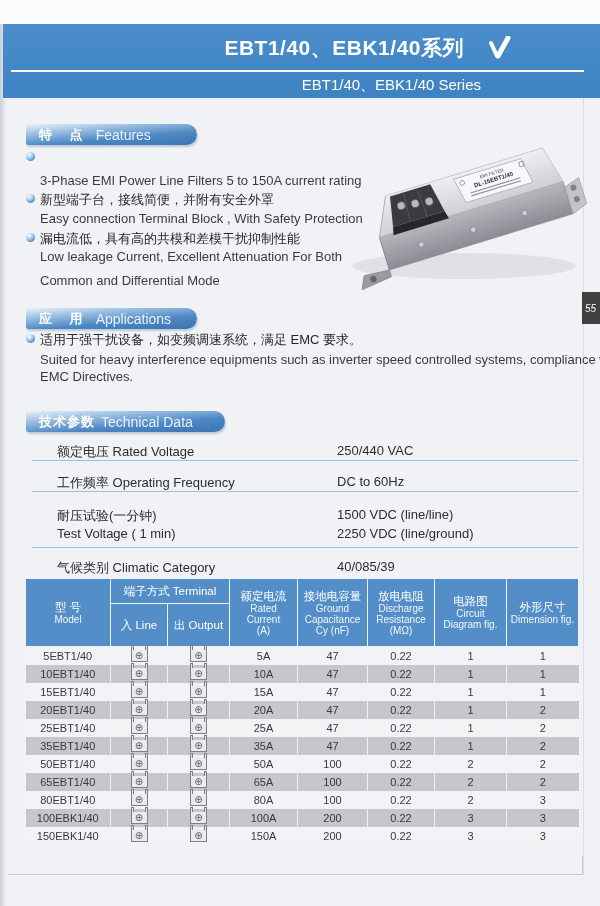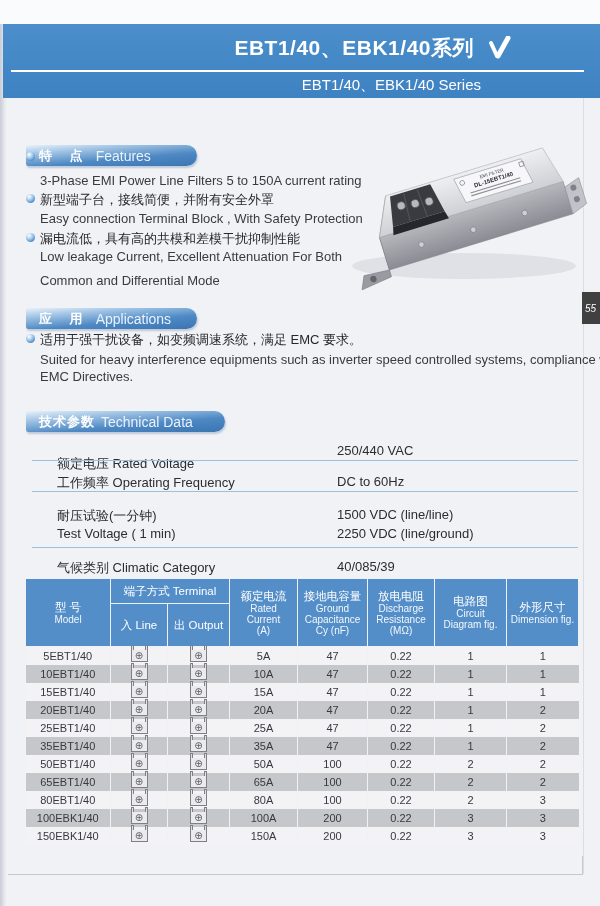--- a/index.html
+++ b/index.html
@@ -6,21 +6,21 @@
   body{width:600px;height:906px;background:#e9ebef;font-family:"Liberation Sans","DejaVu Sans",sans-serif;}
   .page{position:relative;width:600px;height:906px;background:#f1f2f5;overflow:hidden;}
   .page-edge-left{position:absolute;left:0;top:0;bottom:0;width:7px;
     background:linear-gradient(90deg,#c9ccd6,#e9eaef 70%,rgba(233,234,239,0));}
   .page-edge-right{position:absolute;left:583px;top:98px;height:776px;width:1px;background:#dcdde3;}
   .top-white{position:absolute;top:0;left:0;right:0;height:24px;background:#fafbfd;}
 
   
   .top-band{position:absolute;left:3px;right:0;top:24px;height:74px;
     background:linear-gradient(180deg,#4b8ecb,#3f82c2);}
-  .band-title{position:absolute;top:10px;right:86px;display:flex;align-items:center;gap:10px;
+  .band-title{position:absolute;top:10px;right:86px;display:flex;align-items:center;gap:20px;
     color:#fff;font-size:21px;font-weight:bold;letter-spacing:.5px;white-space:nowrap;}
   .band-line{position:absolute;top:46px;left:8px;right:16px;height:2px;background:#fff;}
   .band-series{position:absolute;top:52px;right:119px;color:#fff;font-size:15px;white-space:nowrap;}
   .arrow-svg{display:block;}
 
   
   .banner{position:absolute;height:21px;border-radius:3px 14px 14px 3px;
     background:linear-gradient(175deg,#e9f2fa 0%,#9dc1e3 28%,#4e89c4 62%,#3a74b2 100%);
     box-shadow:1px 2px 2px rgba(40,80,140,.25);
     display:flex;align-items:center;padding-left:13px;color:#fff;white-space:nowrap;}
@@ -91,21 +91,21 @@
       <span>EBT1/40、EBK1/40系列</span>
       <svg class="arrow-svg" width="30" height="24" viewBox="0 0 30 24">
         <path d="M7 7 L13 20" stroke="#ffffff" stroke-width="4" stroke-linecap="round" fill="none"></path>
         <path d="M24 2 L14 20" stroke="#ffffff" stroke-width="5" stroke-linecap="round" fill="none"></path>
       </svg>
     </div>
     <div class="band-line"></div>
     <div class="band-series">EBT1/40、EBK1/40 Series</div>
   </div>
 
-  <div class="banner" style="left:26px;top:124px;width:158px;margin-top:21px;">
+  <div class="banner" style="left:26px;top:124px;width:158px;">
     <span class="b-cn">特 点</span>
     <span class="b-en">Features</span>
   </div>
   <span class="dot" style="left:26px;top:152px;"></span>
   <div class="ln en" style="top:173px;">3-Phase EMI Power Line Filters 5 to 150A current rating</div>
   <span class="dot" style="left:26px;top:194px;"></span>
   <div class="ln cn" style="top:191px;">新型端子台，接线简便，并附有安全外罩</div>
   <div class="ln en" style="top:211px;">Easy connection Terminal Block , With Safety Protection</div>
   <span class="dot" style="left:26px;top:233px;"></span>
   <div class="ln cn" style="top:230px;">漏电流低，具有高的共模和差模干扰抑制性能</div>
@@ -171,21 +171,21 @@
   </div>
   <span class="dot" style="left:26px;top:334px;"></span>
   <div class="ln cn" style="top:331px;">适用于强干扰设备，如变频调速系统，满足 EMC 要求。</div>
   <div class="ln en" style="top:352px;">Suited for heavy interference equipments such as inverter speed controlled systems, compliance with</div>
   <div class="ln en" style="top:369px;">EMC  Directives.</div>
 
   <div class="banner" style="left:26px;top:411px;width:186px;">
     <span class="b-cn" style="letter-spacing:1px;">技术参数</span>
     <span class="b-en">Technical Data</span>
   </div>
-  <div class="tech-label" style="top:455px;text-align:center;">额定电压  Rated Voltage</div>
+  <div class="tech-label" style="top:443px;text-align:center;">额定电压  Rated Voltage</div>
   <div class="tech-value" style="top:443px;">250/440 VAC</div>
   <div class="tech-line" style="top:460px;"></div>
   <div class="tech-label" style="top:474px;">工作频率  Operating Frequency</div>
   <div class="tech-value" style="top:474px;">DC to 60Hz</div>
   <div class="tech-line" style="top:491px;"></div>
   <div class="tech-label" style="top:507px;">耐压试验(一分钟)</div>
   <div class="tech-value" style="top:507px;">1500 VDC (line/line)</div>
   <div class="tech-label" style="top:526px;">Test Voltage ( 1 min)</div>
   <div class="tech-value" style="top:526px;">2250 VDC (line/ground)</div>
   <div class="tech-line" style="top:547px;"></div>

